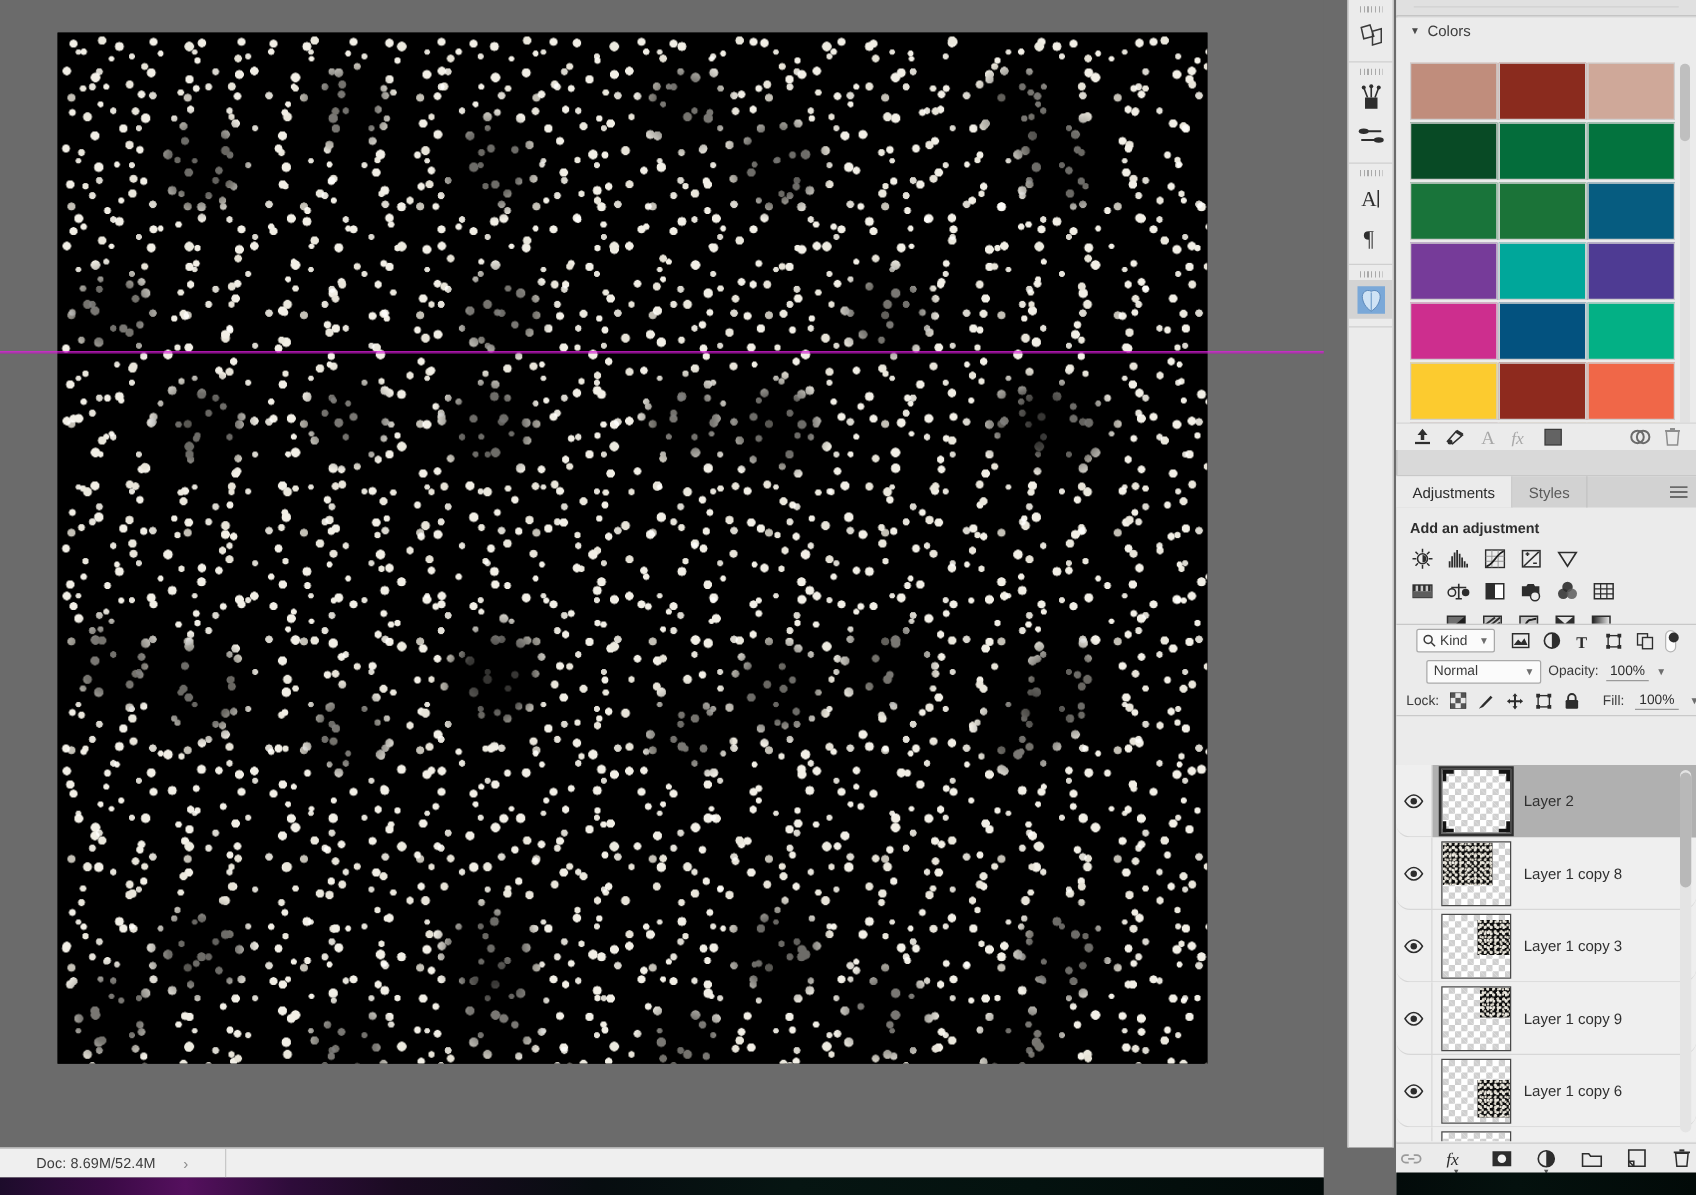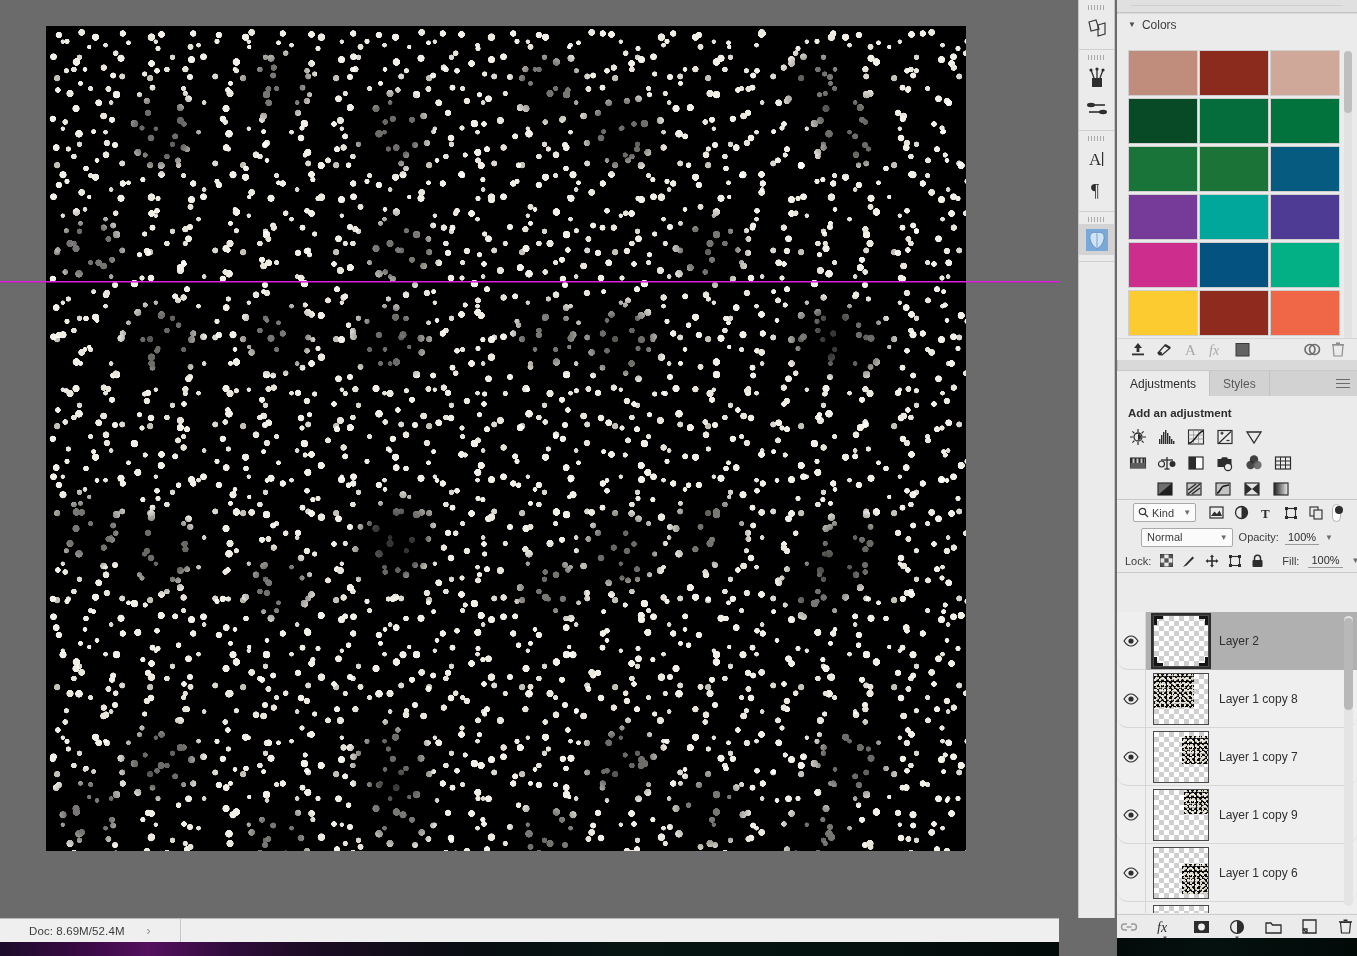--- a/index.html
+++ b/index.html
@@ -208,21 +208,21 @@
   .colors-footer{
     position:absolute; left:0; bottom:0; width:240px; height:22px;
     display:flex; align-items:center; background:#ebebeb;
     border-top:1px solid #d6d6d6;
   }
   .cf-icon{ width:26px; height:20px; display:flex; align-items:center; justify-content:center;}
   .cf-icon:first-child{ margin-left:8px; }
 
   
   .adj-panel{
-    position:absolute; left:0; top:370px; width:240px; height:132px; background:#ebebeb;
+    position:absolute; left:0; top:380px; width:240px; height:132px; background:#ebebeb;
     border-top:1px solid #c8c8c8;
   }
   .tab-row{
     height:25px; display:flex; align-items:stretch; background:#d2d2d2; position:relative;
   }
   .tab{
     display:flex; align-items:center; padding:0 13px; font-size:12px; color:#5a5a5a;
     border-right:1px solid #c2c2c2;
   }
   .tab.active{ background:#ebebeb; color:#2c2c2c; }
@@ -801,21 +801,21 @@
             <div class="lr-eye">
               <svg width="16" height="12" viewBox="0 0 16 12">
                 <path d="M1 6 C3.5 2 6 1 8 1 C10 1 12.5 2 15 6 C12.5 10 10 11 8 11 C6 11 3.5 10 1 6 Z" fill="none" stroke="#2d2d2d" stroke-width="1.2"></path>
                 <circle cx="8" cy="6" r="2.6" fill="#2d2d2d"></circle>
               </svg>
             </div>
             <div class="lr-body">
               <div class="thumb">
                 <div class="noise" style="left: 28px; top: 4px; width: 30px; height: 28px;"></div>
               </div>
-              <span class="lr-name">Layer 1 copy 7</span>
+              <span class="lr-name">Layer 1 copy 3</span>
             </div>
           </div>
           <div class="layer-row">
             <div class="lr-eye">
               <svg width="16" height="12" viewBox="0 0 16 12">
                 <path d="M1 6 C3.5 2 6 1 8 1 C10 1 12.5 2 15 6 C12.5 10 10 11 8 11 C6 11 3.5 10 1 6 Z" fill="none" stroke="#2d2d2d" stroke-width="1.2"></path>
                 <circle cx="8" cy="6" r="2.6" fill="#2d2d2d"></circle>
               </svg>
             </div>
             <div class="lr-body">

